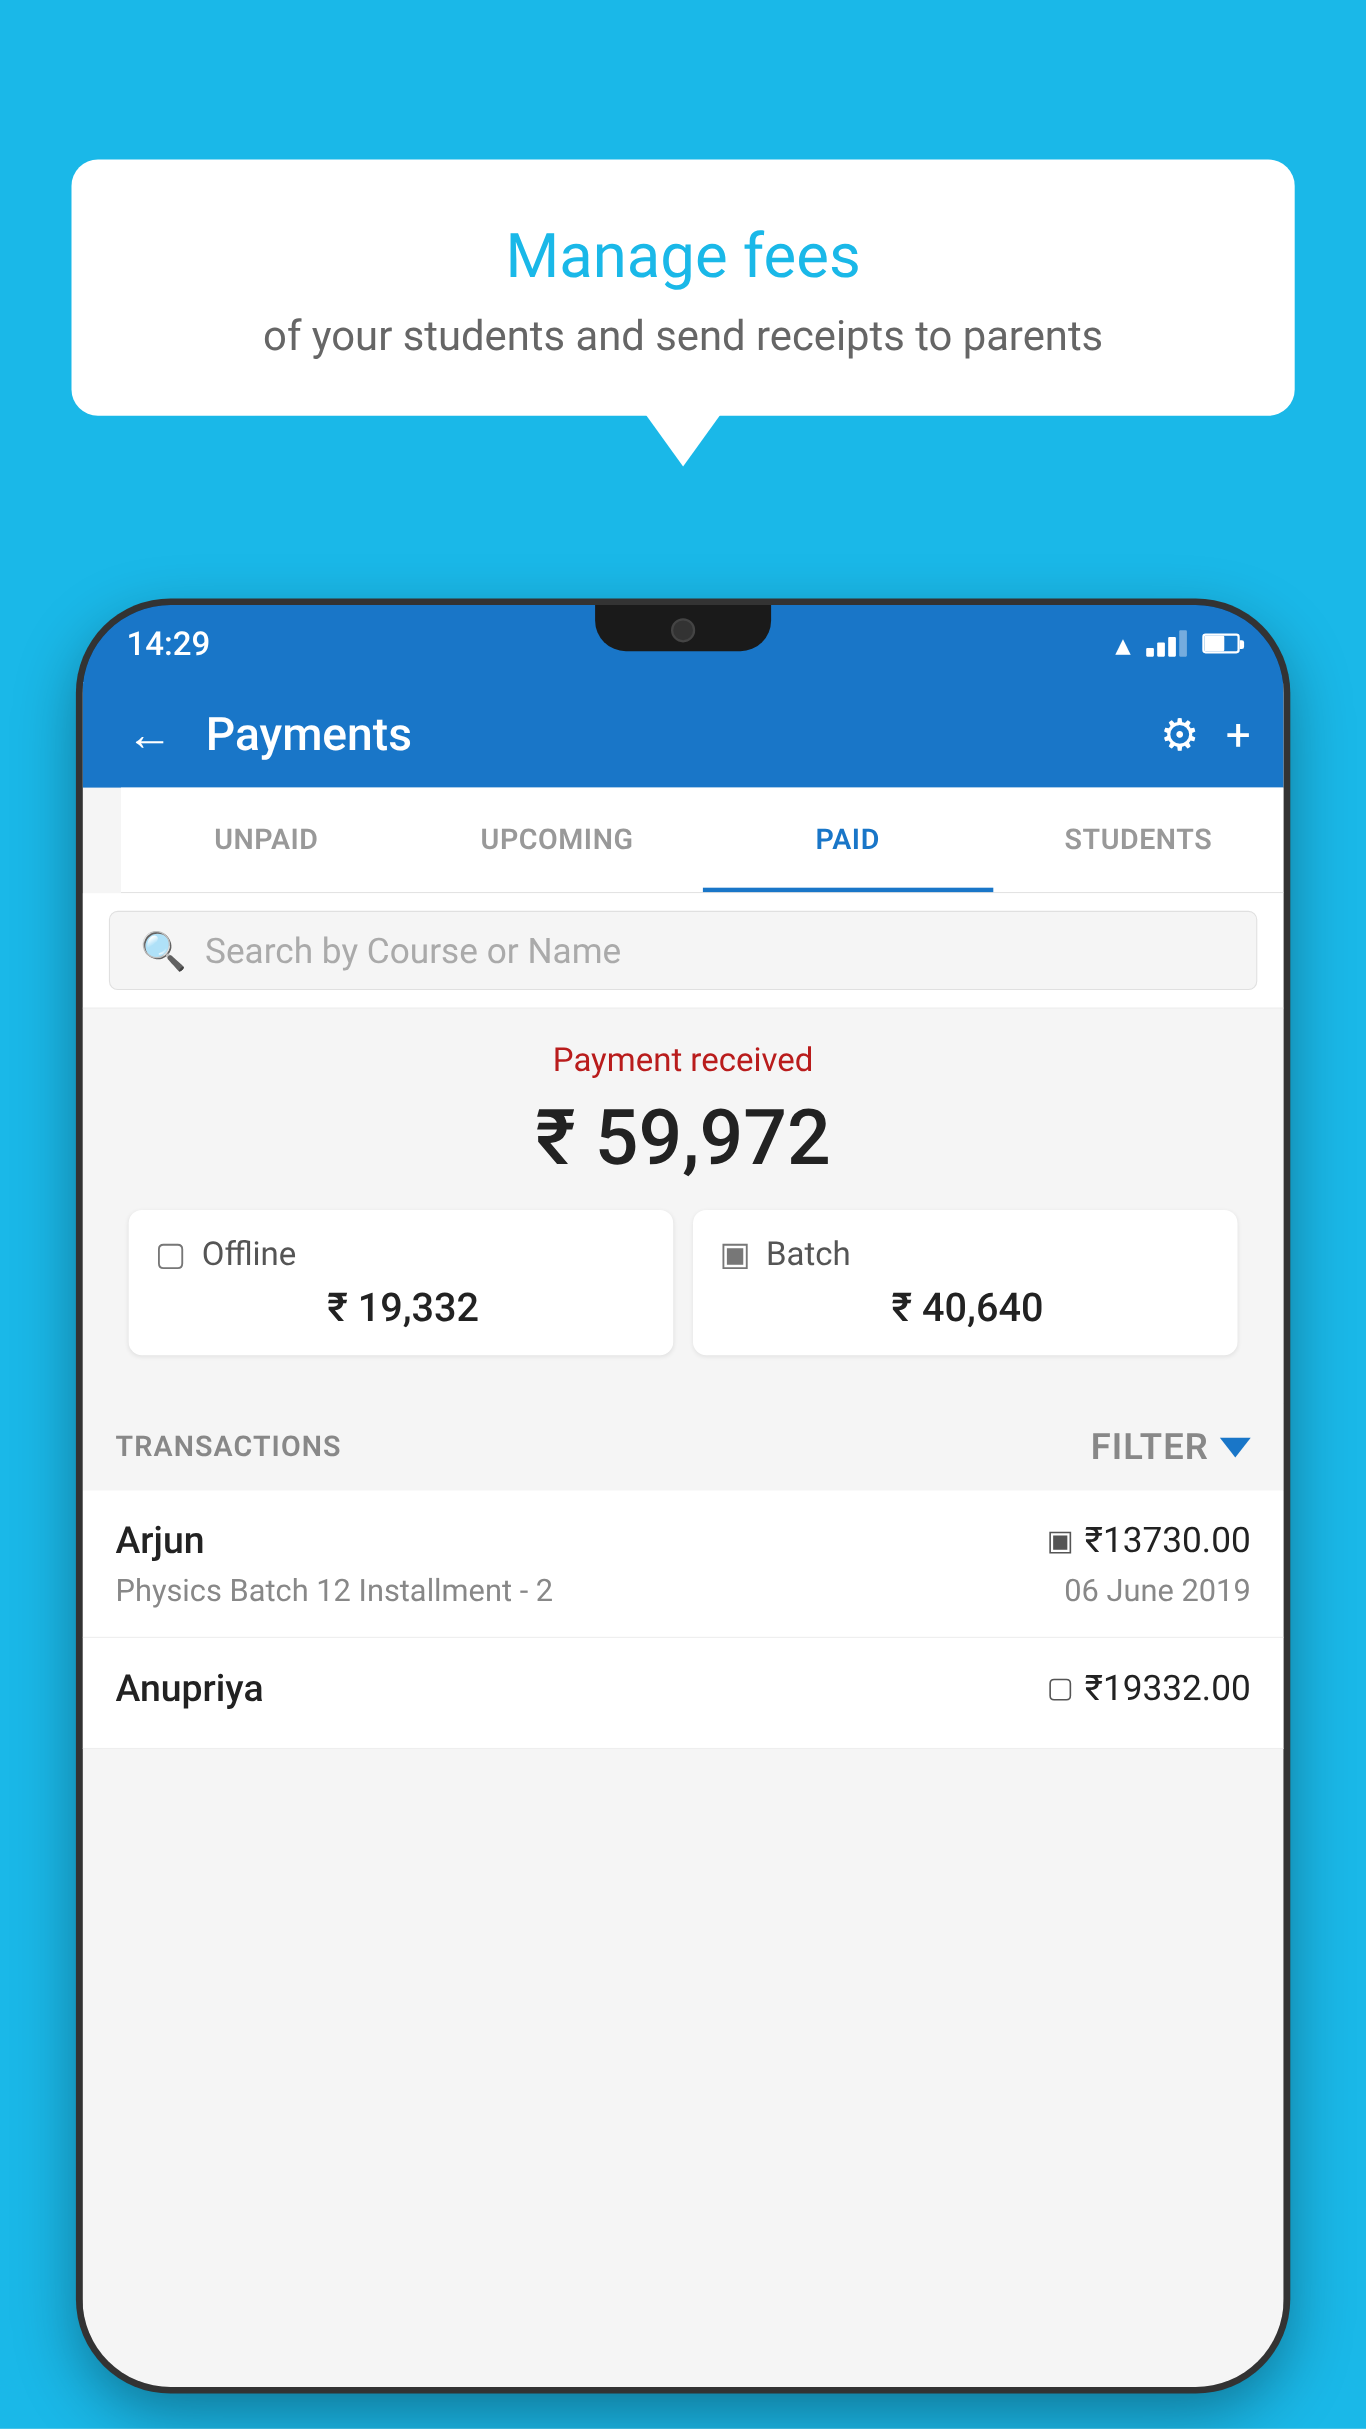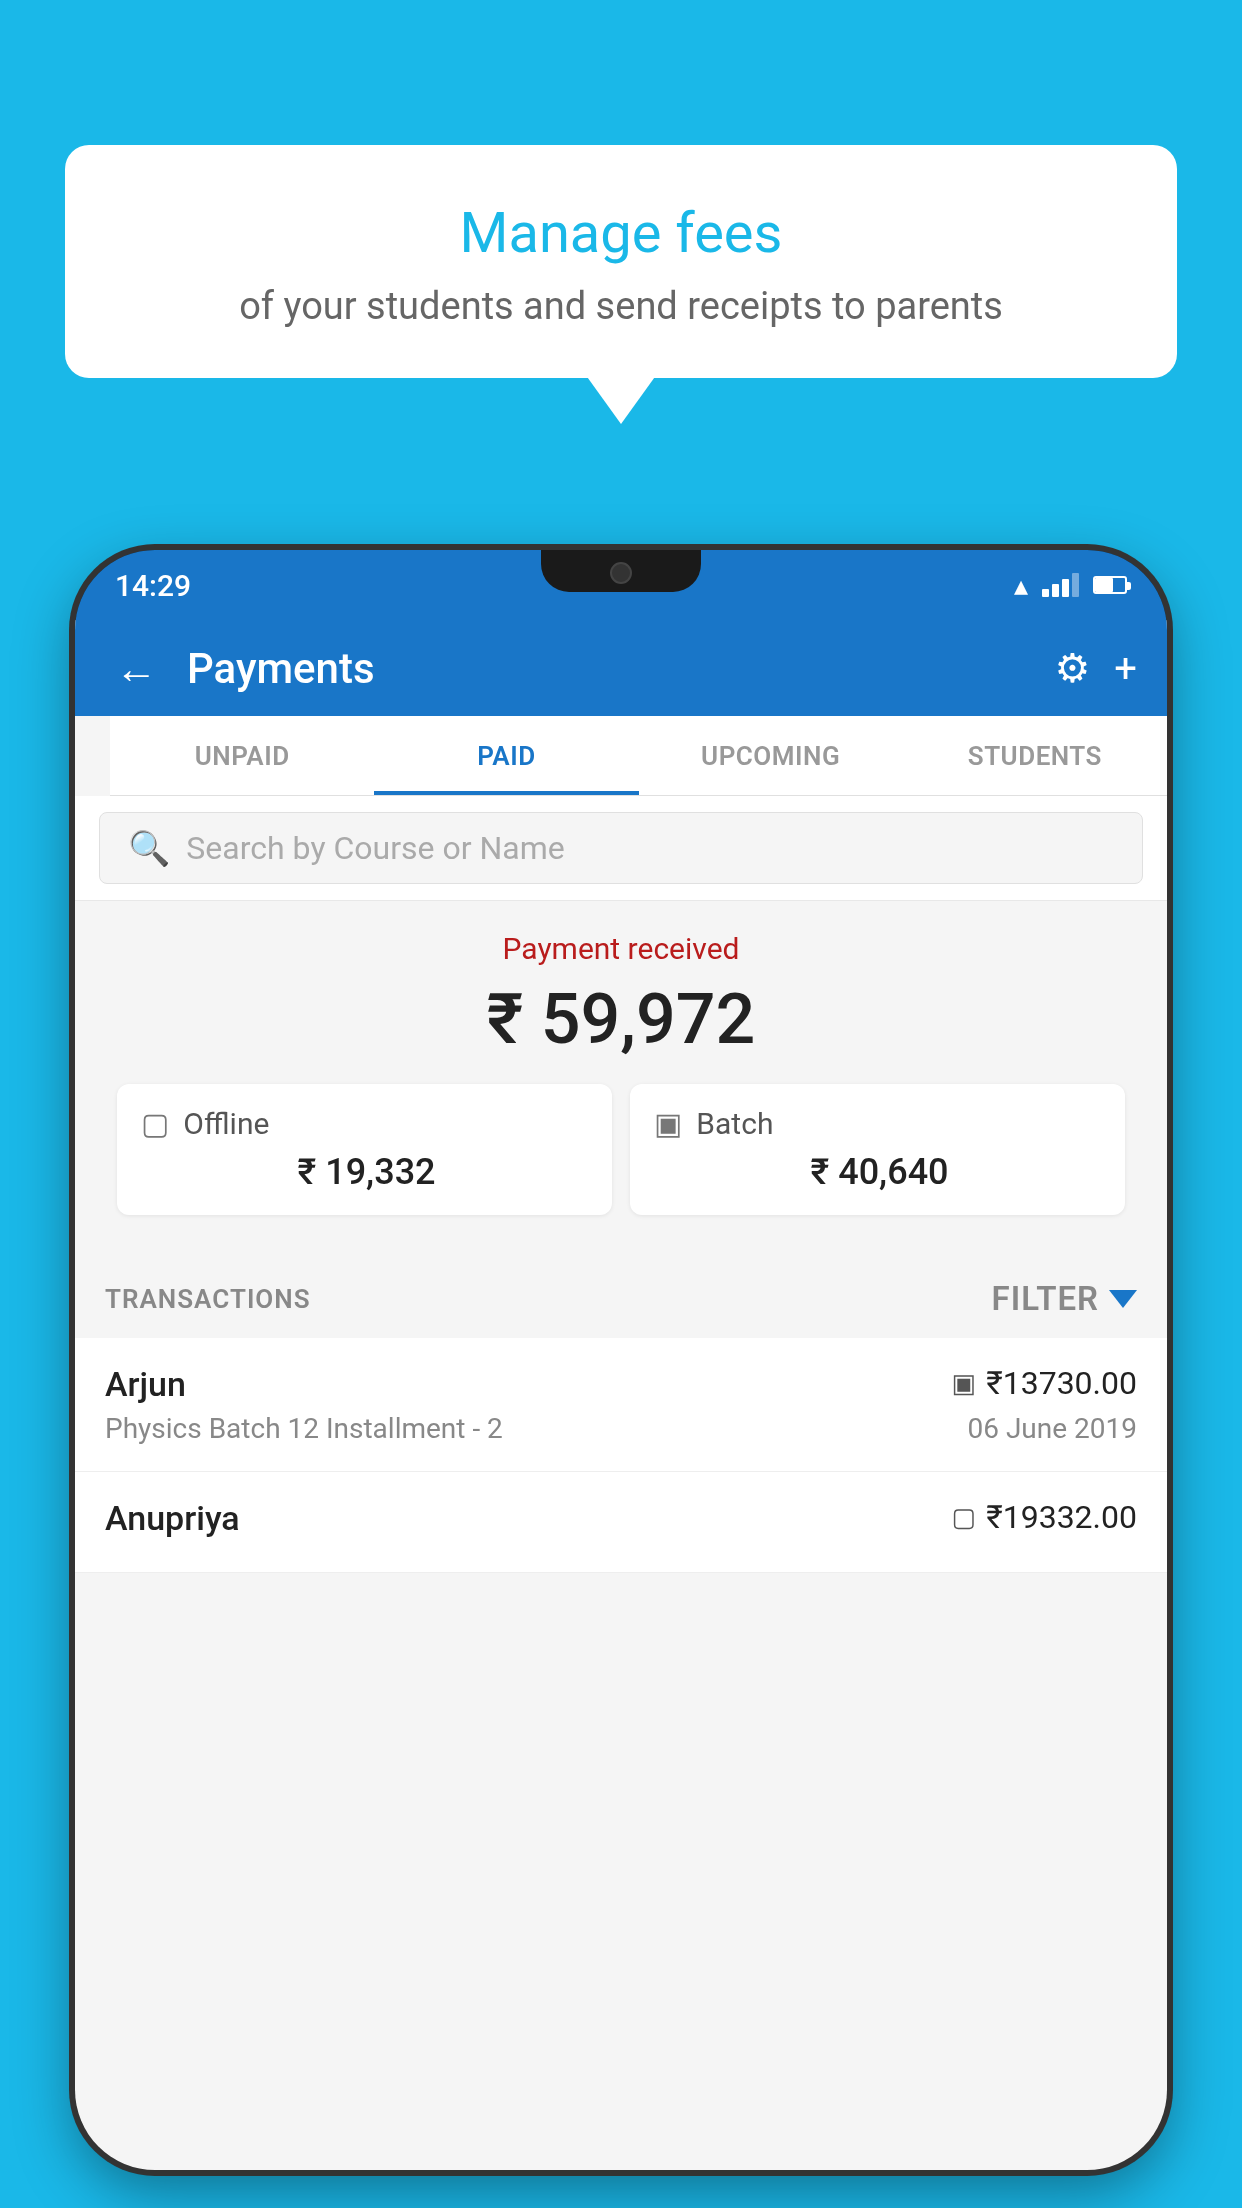--- a/index.html
+++ b/index.html
@@ -197,21 +197,21 @@
     .top-icon-btn {
       color: white;
       font-size: 40px;
       cursor: pointer;
     }
 
     
     .tabs {
       background: white;
       display: flex;
-      height: 80px;
+      height: 96px;
       border-bottom: 1px solid #e0e0e0;
       margin-left: 35px;
     }
     .tab {
       flex: 1;
       display: flex;
       align-items: center;
       justify-content: center;
       font-size: 26px;
       font-weight: 600;
@@ -426,25 +426,25 @@
         <div class="top-icons">
           <div class="top-icon-btn">⚙</div>
           <div class="top-icon-btn">+</div>
         </div>
       </div>
 
       <div class="tabs">
         <div class="tab">
           <span>UNPAID</span>
         </div>
+        <div class="tab">
+          <span>UPCOMING</span>
+        </div>
         <div class="tab active">
           <span>PAID</span>
-        </div>
-        <div class="tab">
-          <span>UPCOMING</span>
         </div>
         <div class="tab">
           <span>STUDENTS</span>
         </div>
       </div>
 
       <div class="search-container">
         <div class="search-box">
           <span class="search-icon-svg">🔍</span>
           <span class="search-placeholder">Search by Course or Name</span>

